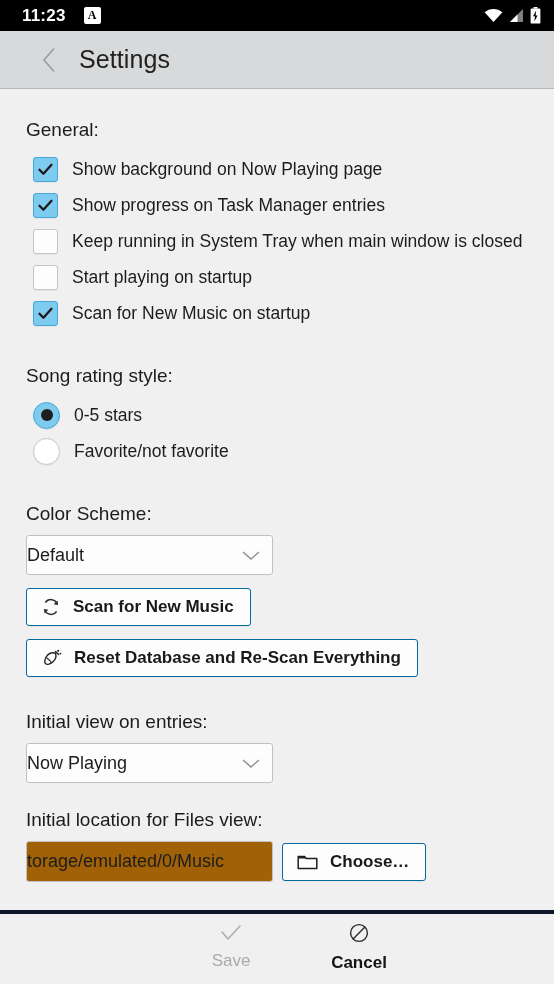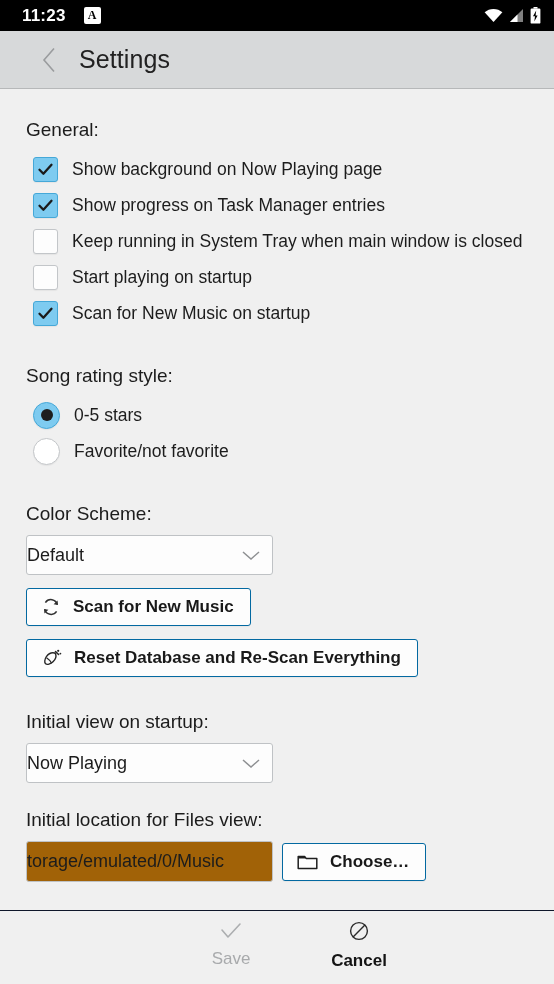--- a/index.html
+++ b/index.html
@@ -232,21 +232,21 @@
     white-space: nowrap;
     margin-left: -4px;
     padding-left: 4px;
   }
 
   
   .footer {
     flex: none;
     height: 74px;
     background: #f0f0f0;
-    border-top: 1px solid #0f172a;
+    border-top: 4px solid #0f172a;
     display: flex;
     align-items: center;
     justify-content: center;
     gap: 32px;
     padding-bottom: 4px;
     padding-left: 36px;
   }
   .foot-btn {
     width: 96px;
     display: flex;
@@ -407,21 +407,21 @@
             <circle cx="17.2" cy="2.8" r="1.1" fill="#262626"></circle>
             <circle cx="19.4" cy="5.6" r="0.9" fill="#262626"></circle>
           </svg>
         </span>
         <span class="btn-label">Reset Database and Re-Scan Everything</span>
       </div>
     </div>
 
     <div class="section-gap"></div>
 
-    <div class="group-label">Initial view on startup:</div>
+    <div class="group-label">Initial view on entries:</div>
     <div class="select">
       <span class="select-value">Now Playing</span>
       <span>
         <svg width="22" height="13" viewBox="0 0 22 13">
             <path d="M3 3 L11 10 L19 3" fill="none" stroke="#8e9092" stroke-width="1.5"></path>
           </svg>
       </span>
     </div>
 
     <div class="section-gap-sm"></div>

